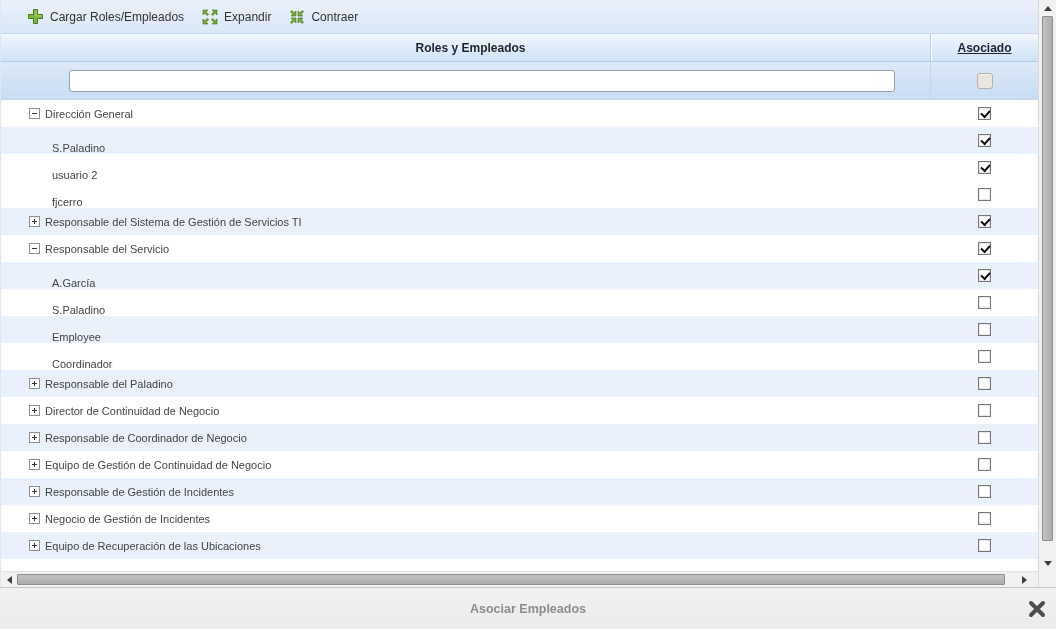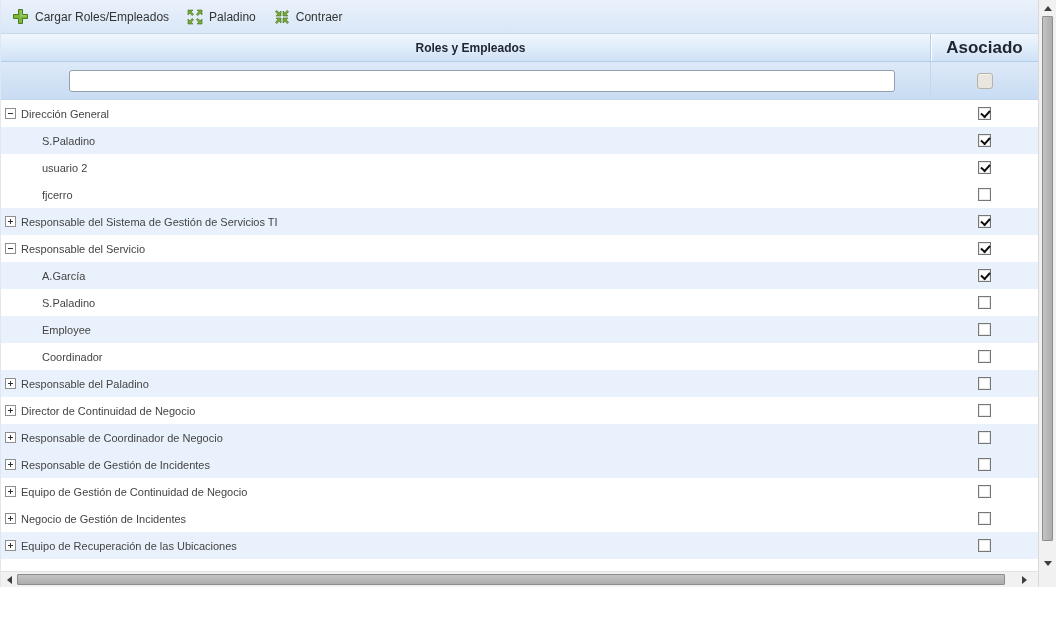--- a/index.html
+++ b/index.html
@@ -10,39 +10,39 @@
   }
   .window{width:1056px;height:629px;display:flex;flex-direction:column;}
   .body-row{display:flex;height:587px;}
   .main-col{width:1038px;display:flex;flex-direction:column;border-left:1px solid #dfe7f2;box-sizing:border-box;}
 
   
   .toolbar{
     height:34px;flex:none;display:flex;align-items:center;
     background:linear-gradient(#eaf1fb,#d9e7f7);
     border-bottom:1px solid #c9d9ec;
-    padding-left:11px;box-sizing:border-box;
+    padding-left:26px;box-sizing:border-box;
   }
   .tb-item{display:flex;align-items:center;gap:6px;margin-right:18px;cursor:pointer;color:#333;font-size:12px;}
   .tb-item svg{display:block;}
 
   
   .grid-head{
     height:28px;flex:none;display:flex;
     background:linear-gradient(#f0f6fd,#cfe2f6);
     border-bottom:1px solid #b6cde6;box-sizing:border-box;
   }
   .grid-head .h-role{
     width:930px;display:flex;align-items:center;justify-content:center;
     font-weight:bold;font-size:12px;color:#1f2430;
     border-right:1px solid #b6cde6;box-shadow:1px 0 0 #ffffff;box-sizing:border-box;padding-left:10px;
   }
   .grid-head .h-assoc{
     flex:1;display:flex;align-items:center;justify-content:center;
-    font-weight:bold;font-size:17px;color:#1f2430;
+    font-weight:bold;font-size:12px;color:#1f2430;text-decoration:underline;
   }
 
   
   .filter-row{
     height:38px;flex:none;display:flex;
     background:linear-gradient(#dde9f8,#c8dcf3);
     border-bottom:1px solid #c3d6ec;box-sizing:border-box;
   }
   .filter-role{width:930px;display:flex;align-items:center;box-sizing:border-box;border-right:1px solid #c3d6ec;}
   .filter-input{
@@ -55,22 +55,22 @@
     width:14px;height:14px;border-radius:3px;
     background:#e9e6df;border:1px solid #b7b2a7;
     box-shadow:inset 0 1px 0 #f5f3ee;
   }
 
   
   .tree{height:471px;flex:none;overflow:hidden;background:#fff;}
   .tree-row{height:27px;display:flex;font-size:11px;color:#444;}
   .tree-row.alt{background:#e9f2fc;}
   .cell-role{width:930px;display:flex;align-items:center;box-sizing:border-box;}
-  .cell-role.lvl0{padding-left:4px;}
-  .cell-role.lvl1{padding-left:36px;}
+  .cell-role.lvl0{padding-left:28px;}
+  .cell-role.lvl1{padding-left:46px;align-items:flex-end;}
   .row-label{margin-left:5px;white-space:nowrap;}
   .cell-check{flex:1;display:flex;align-items:center;justify-content:center;}
 
   .expander{
     width:11px;height:11px;flex:none;background:#fff;
     border:1px solid #8f8f8f;position:relative;box-sizing:border-box;cursor:pointer;
   }
   .expander::before{content:"";position:absolute;left:2px;top:4px;width:5px;height:1px;background:#333;}
   .expander.plus::after{content:"";position:absolute;left:4px;top:2px;width:1px;height:5px;background:#333;}
 
@@ -147,21 +147,21 @@
           <span>
             <svg width="16" height="16" viewBox="0 0 16 16">
               <g fill="#76ab38" stroke="#436c1c" stroke-width="0.6">
                 <path id="xa" d="M1 1h5L4.2 2.8 6.6 5.2 5.2 6.6 2.8 4.2 1 6z"></path>
                 <use href="#xa" transform="translate(16,0) scale(-1,1)"></use>
                 <use href="#xa" transform="translate(0,16) scale(1,-1)"></use>
                 <use href="#xa" transform="translate(16,16) scale(-1,-1)"></use>
               </g>
             </svg>
           </span>
-          <span>Paladino</span>
+          <span>Expandir</span>
         </div>
         <div class="tb-item">
           <span>
             <svg width="16" height="16" viewBox="0 0 16 16">
               <g fill="#76ab38" stroke="#436c1c" stroke-width="0.6">
                 <path id="xc" d="M7 7v-5L5.2 3.8 2.8 1.4 1.4 2.8 3.8 5.2 2 7z"></path>
                 <use href="#xc" transform="translate(16,0) scale(-1,1)"></use>
                 <use href="#xc" transform="translate(0,16) scale(1,-1)"></use>
                 <use href="#xc" transform="translate(16,16) scale(-1,-1)"></use>
               </g>
@@ -289,33 +289,33 @@
           </div>
           <div class="tree-row alt">
             <div class="cell-role lvl0">
               <span class="expander plus"></span>
               <span class="row-label">Responsable de Coordinador de Negocio</span>
             </div>
             <div class="cell-check">
               <span class="cb"></span>
             </div>
           </div>
+          <div class="tree-row">
+            <div class="cell-role lvl0">
+              <span class="expander plus"></span>
+              <span class="row-label">Equipo de Gestión de Continuidad de Negocio</span>
+            </div>
+            <div class="cell-check">
+              <span class="cb"></span>
+            </div>
+          </div>
           <div class="tree-row alt">
             <div class="cell-role lvl0">
               <span class="expander plus"></span>
               <span class="row-label">Responsable de Gestión de Incidentes</span>
-            </div>
-            <div class="cell-check">
-              <span class="cb"></span>
-            </div>
-          </div>
-          <div class="tree-row">
-            <div class="cell-role lvl0">
-              <span class="expander plus"></span>
-              <span class="row-label">Equipo de Gestión de Continuidad de Negocio</span>
             </div>
             <div class="cell-check">
               <span class="cb"></span>
             </div>
           </div>
           <div class="tree-row">
             <div class="cell-role lvl0">
               <span class="expander plus"></span>
               <span class="row-label">Negocio de Gestión de Incidentes</span>
             </div>
@@ -355,13 +355,21 @@
         <div class="vs-thumb"></div>
         <div class="vs-track-gap"></div>
         <div class="vs-btn">
             <span class="tri-down"></span>
           </div>
       </div>
       <div class="scroll-corner"></div>
     </div>
   </div>
 
+  <div class="footer">
+    <span class="footer-title">Asociar Empleados</span>
+    <span class="close-btn">
+      <svg width="20" height="20" viewBox="0 0 20 20">
+        <path d="M4 4 L16 16 M16 4 L4 16" stroke="#4d4d4d" stroke-width="4" stroke-linecap="round"></path>
+      </svg>
+    </span>
+  </div>
 </div>
 
 </body></html>

